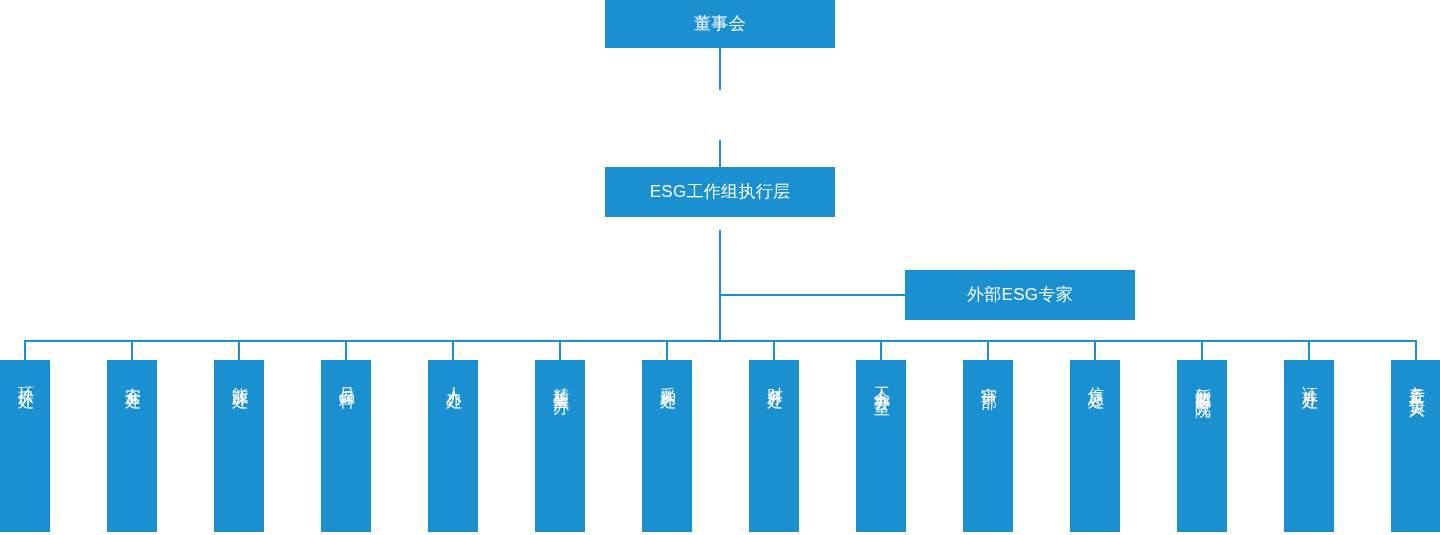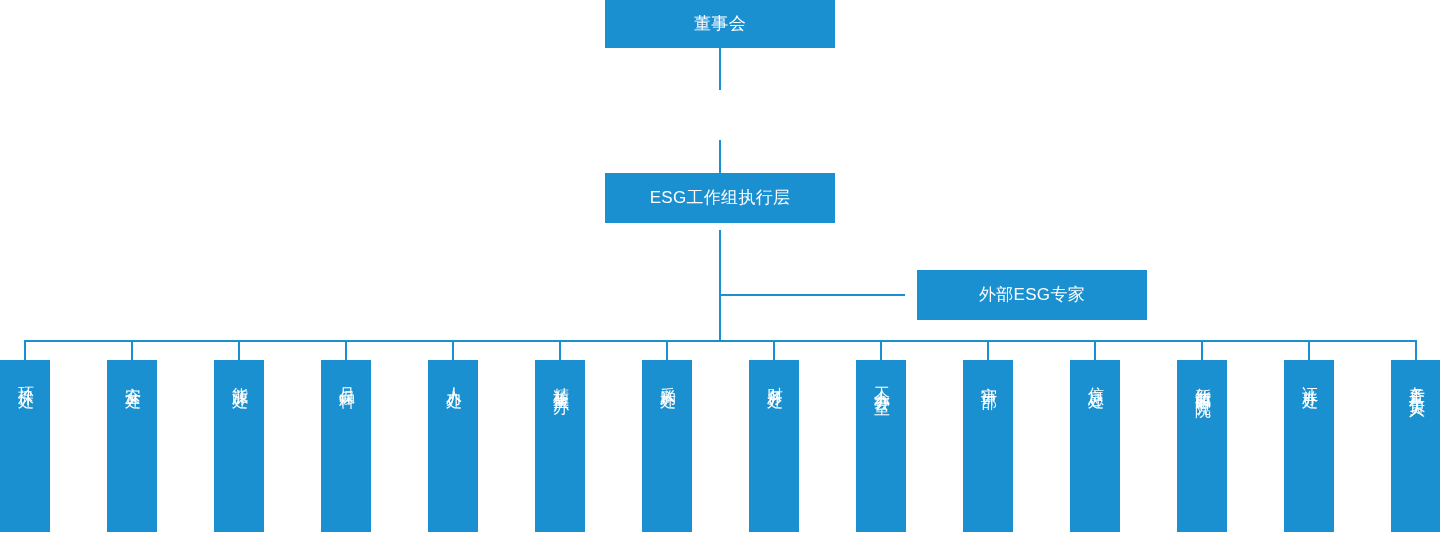--- a/index.html
+++ b/index.html
@@ -31,22 +31,22 @@
     line-height: 1.12;
   }
   .node.top {
     font-size: 17px;
     letter-spacing: 0.3px;
   }
 
   
   #node-board      { left: 605px; top: 0px;   width: 230px; height: 48px; }
   #node-mgmt       { left: 605px; top: 90px;  width: 230px; height: 50px; }
-  #node-exec       { left: 605px; top: 173px; width: 230px; height: 50px; }
-  #node-expert     { left: 905px; top: 270px; width: 230px; height: 50px; margin-left: 12px; }
+  #node-exec       { left: 605px; top: 167px; width: 230px; height: 50px; }
+  #node-expert     { left: 905px; top: 270px; width: 230px; height: 50px; }
 
   
   .leaf {
     position: absolute;
     top: 360px;
     height: 172px;
     width: 50px;
     background: #1b90d0;
     color: #ffffff;
     box-sizing: border-box;

